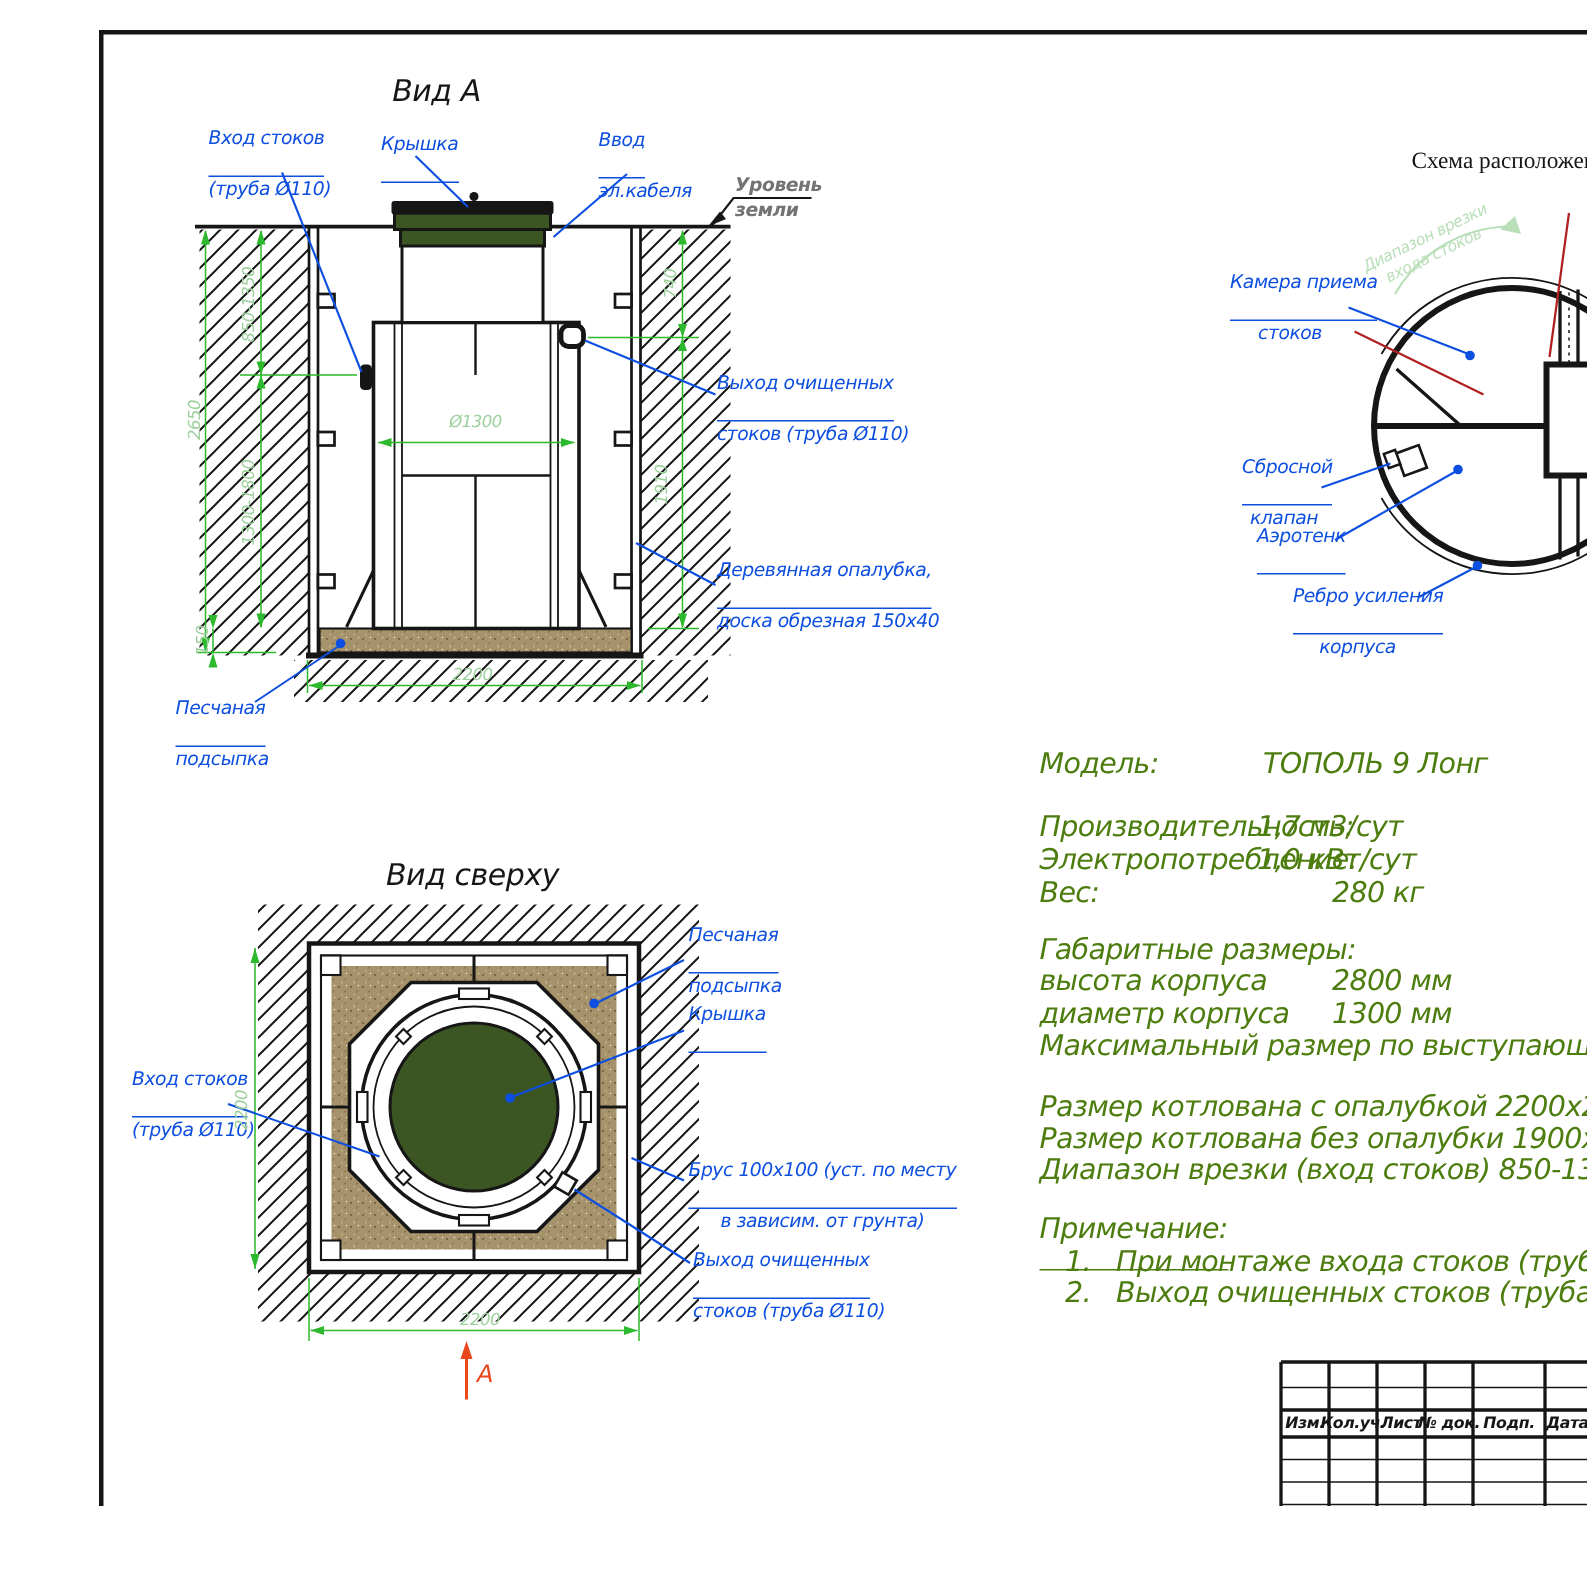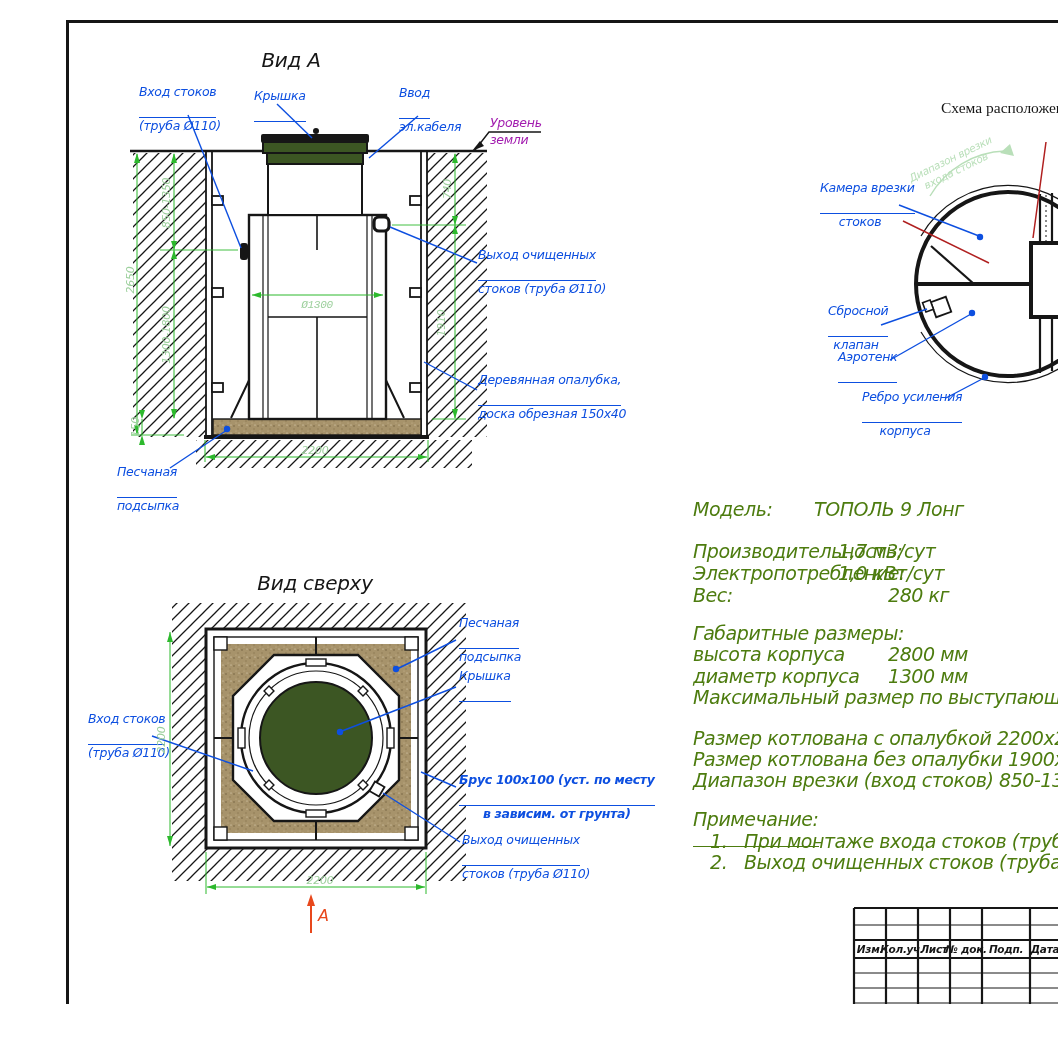--- a/index.html
+++ b/index.html
@@ -1,21 +1,21 @@
 <!DOCTYPE html>
 <html><head>
 <meta charset="utf-8">
 <style>
   html,body{margin:0;padding:0;background:#fff;}
   #stage{position:relative;width:1058px;height:1004px;background:#fff;overflow:hidden;
          font-family:"DejaVu Sans",sans-serif;}
   .abs{position:absolute;}
   .cad{font-style:italic;letter-spacing:-0.3px;}
   .blue{color:#0d4fe0;font-size:12.5px;line-height:1.32;white-space:nowrap;}
-  .black-label{color:#a21caf;font-size:12.5px;line-height:1.36;white-space:nowrap;}
+  .black-label{color:#737373;font-size:12.5px;line-height:1.36;white-space:nowrap;font-weight:bold;}
   .u{display:inline-block;border-bottom:1.4px solid currentColor;padding-bottom:16px;}
   .view-title{color:#161616;font-size:20px;white-space:nowrap;transform:translateX(-50%);}
   .dim{color:#9dd09d;font-size:11px;white-space:nowrap;transform:translate(-50%,-50%);}
   .dim.vert{transform:translate(-50%,-50%) rotate(-90deg);}
   .spec{color:#4d7c0f;font-size:19px;letter-spacing:-0.45px;white-space:nowrap;text-align:center;}
   .serif-title{font-family:"Liberation Serif",serif;color:#161616;font-size:15.5px;white-space:nowrap;}
   .tb-head{color:#161616;font-size:10.5px;font-weight:bold;white-space:nowrap;transform:translateX(-50%);}
   .range-note{color:#b9dfb9;font-size:10.5px;line-height:1.25;text-align:center;white-space:nowrap;
               transform:rotate(-26deg);}
   .red-a{color:#e8481c;font-size:16px;}
@@ -234,69 +234,69 @@
     <span>подсыпка</span>
   </div>
 
   <div class="abs cad dim vert" style="left:166px;top:203px;">850-1350</div>
   <div class="abs cad dim vert" style="left:130px;top:280px;">2650</div>
   <div class="abs cad dim vert" style="left:166px;top:335px;">1300-1800</div>
   <div class="abs cad dim vert" style="left:135px;top:427px;">150</div>
   <div class="abs cad dim" style="left:315px;top:450px;">2200</div>
   <div class="abs cad dim vert" style="left:447px;top:189px;">740</div>
   <div class="abs cad dim vert" style="left:441px;top:323px;">1910</div>
-  <div class="abs cad dim" style="left:317px;top:305px;font-family:Liberation Mono, monospace;">Ø1300</div>
+  <div class="abs cad dim" style="left:317px;top:281px;">Ø1300</div>
 
   <div class="abs cad view-title" style="left:315px;top:571px;">Вид сверху</div>
   <div class="abs cad blue" style="left:459px;top:615px;">
     <span class="u">Песчаная</span><br>
     <span>подсыпка</span>
   </div>
   <div class="abs cad blue" style="left:459px;top:668px;">
     <span class="u">Крышка</span>
   </div>
   <div class="abs cad blue" style="left:88px;top:711px;">
     <span class="u">Вход стоков</span><br>
     <span>(труба Ø110)</span>
   </div>
-  <div class="abs cad blue ctr" style="left:459px;top:772px;font-weight:bold;">
+  <div class="abs cad blue ctr" style="left:459px;top:772px;">
     <span class="u">Брус 100х100 (уст. по месту</span><br>
     <span>в зависим. от грунта)</span>
   </div>
   <div class="abs cad blue" style="left:462px;top:832px;">
     <span class="u">Выход очищенных</span><br>
     <span>стоков (труба Ø110)</span>
   </div>
   <div class="abs cad dim" style="left:320px;top:880px;">2200</div>
   <div class="abs cad dim vert" style="left:161px;top:740px;">2200</div>
   <div class="abs cad red-a" style="left:318px;top:906px;">А</div>
 
   <div class="abs serif-title" style="left:941px;top:99px;">Схема расположен</div>
   <div class="abs cad blue ctr" style="left:820px;top:180px;width:80px;">
-    <span class="u">Камера врезки</span><br>
+    <span class="u">Камера приема</span><br>
     <span>стоков</span>
   </div>
   <div class="abs cad blue ctr" style="left:828px;top:303px;width:56px;">
     <span class="u">Сбросной</span><br>
     <span>клапан</span>
   </div>
   <div class="abs cad blue" style="left:838px;top:349px;">
     <span class="u">Аэротенк</span>
   </div>
   <div class="abs cad blue ctr" style="left:862px;top:389px;width:86px;">
     <span class="u">Ребро усиления</span><br>
     <span>корпуса</span>
   </div>
   <div class="abs cad range-note" style="left:908px;top:152px;">
     <span>Диапазон врезки</span><br>
     <span>входа стоков</span>
   </div>
 
   <div class="abs cad spec" style="left:693px;top:498px;">Модель:</div>
-  <div class="abs cad spec" style="left:814px;top:498px;">ТОПОЛЬ 9 Лонг</div>
+  <div class="abs cad spec" style="left:842px;top:498px;">ТОПОЛЬ 9 Лонг</div>
   <div class="abs cad spec" style="left:693px;top:540px;">Производительность:</div>
   <div class="abs cad spec" style="left:838px;top:540px;">1,7 м3/сут</div>
   <div class="abs cad spec" style="left:693px;top:562px;">Электропотребление:</div>
   <div class="abs cad spec" style="left:838px;top:562px;">1,0 кВт/сут</div>
   <div class="abs cad spec" style="left:693px;top:584px;">Вес:</div>
   <div class="abs cad spec" style="left:888px;top:584px;">280 кг</div>
   <div class="abs cad spec" style="left:693px;top:622px;">Габаритные размеры:</div>
   <div class="abs cad spec" style="left:693px;top:643px;">высота корпуса</div>
   <div class="abs cad spec" style="left:888px;top:643px;">2800 мм</div>
   <div class="abs cad spec" style="left:693px;top:665px;">диаметр корпуса</div>

